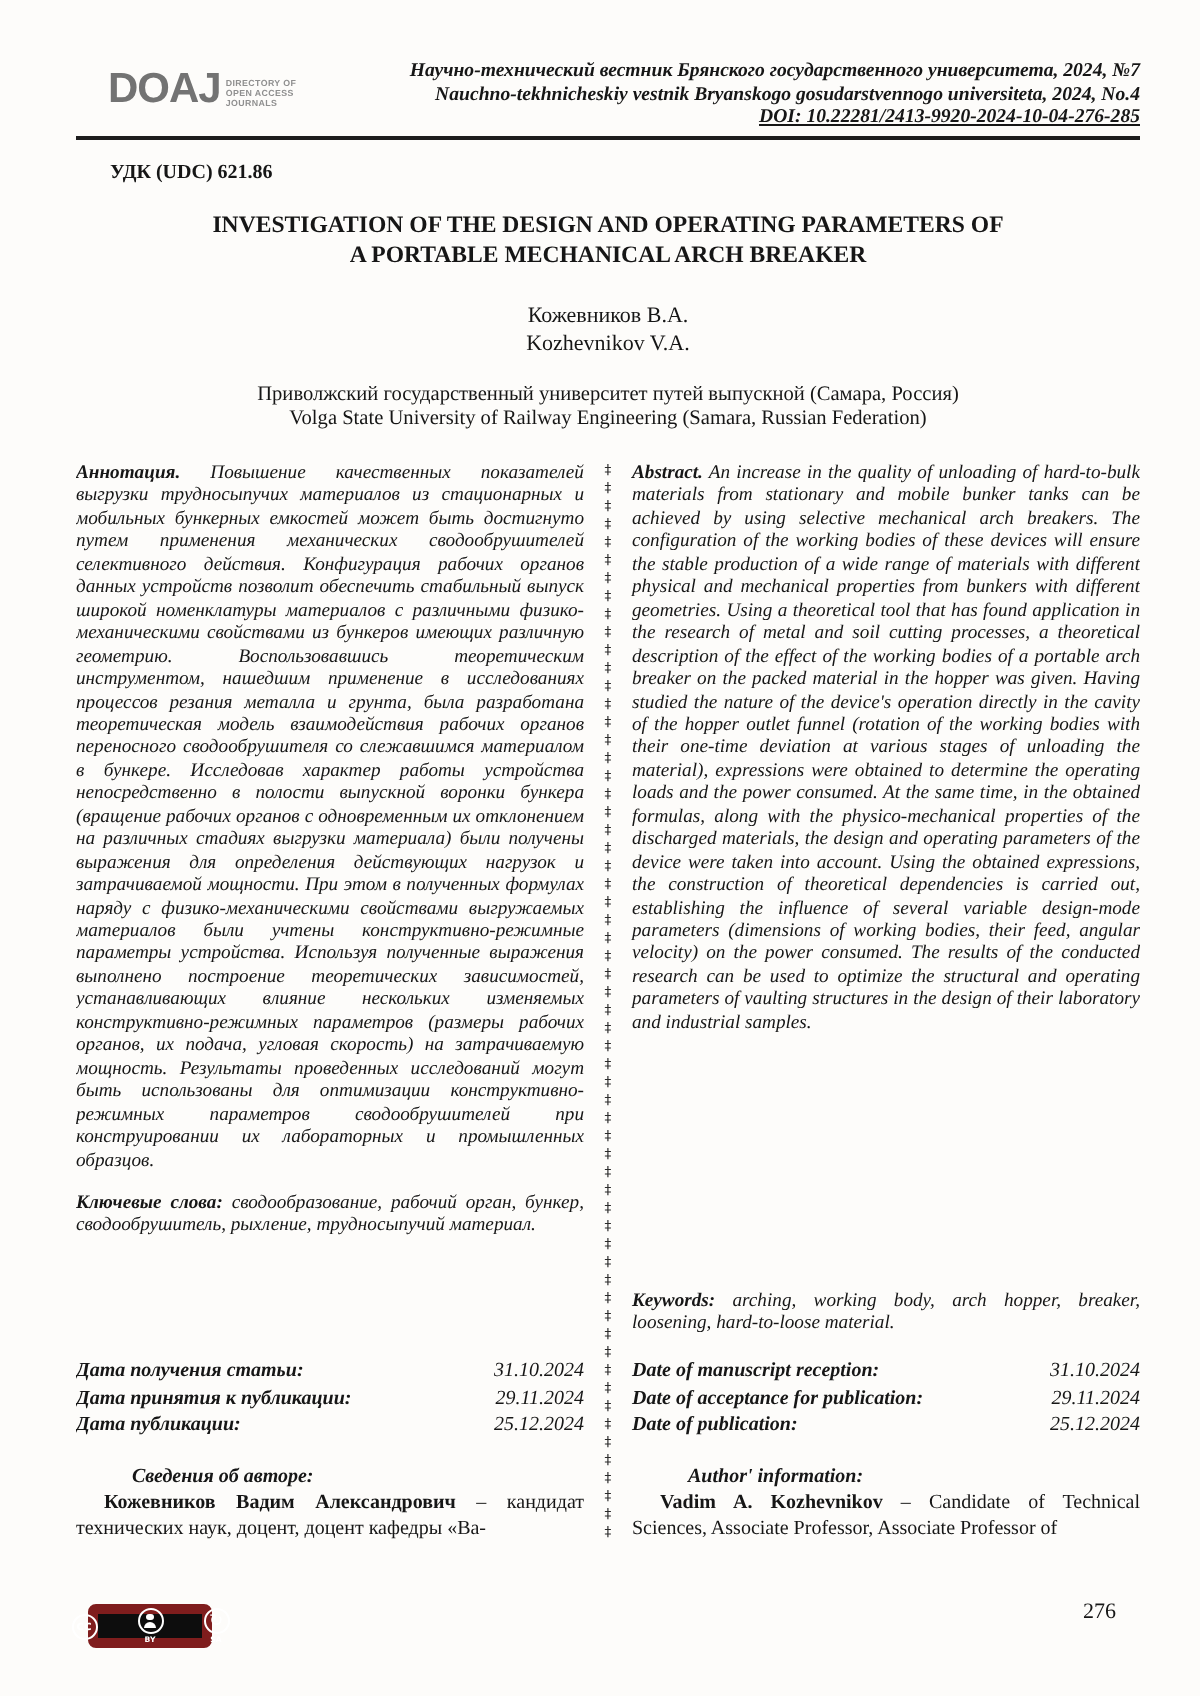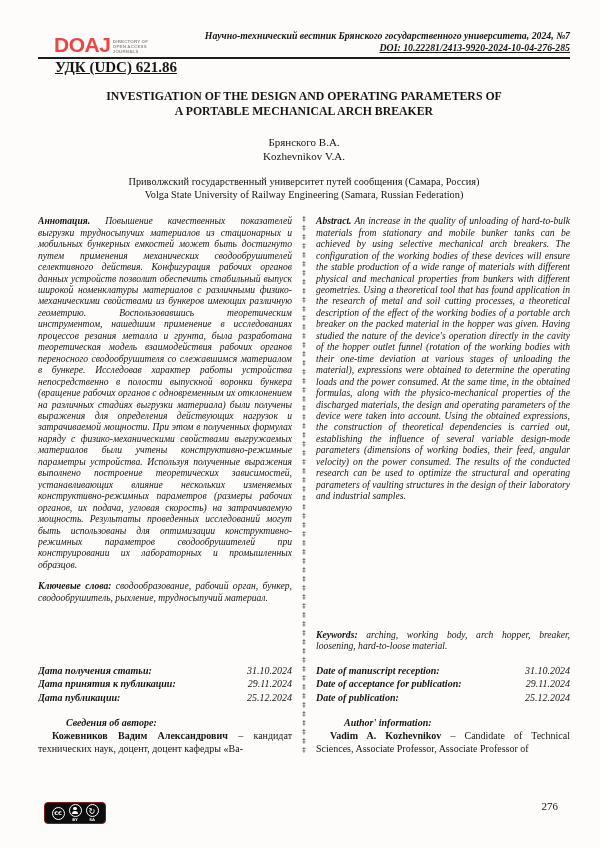--- a/index.html
+++ b/index.html
@@ -11,21 +11,21 @@
   }
   
   .header{display:flex;align-items:flex-start;}
   .logo{display:flex;align-items:flex-start;margin-left:16px;margin-top:6px;flex:0 0 auto;}
   .logo-word{font-family:"Liberation Sans","DejaVu Sans",sans-serif;font-size:21px;font-weight:bold;letter-spacing:-0.5px;line-height:17px;}
   .logo-tag{display:flex;flex-direction:column;font-family:"Liberation Sans","DejaVu Sans",sans-serif;font-size:4.4px;line-height:5.2px;font-weight:bold;color:#8f8f8f;margin-left:2.5px;margin-top:2.5px;letter-spacing:0.2px;}
   .jinfo{flex:1;text-align:right;font-weight:bold;font-style:italic;font-size:9.8px;line-height:11.6px;}
   .doi{text-decoration:underline;}
   .rule{border-bottom:2.6px solid #1d1d1d;margin-top:3px;}
   
-  .udc{padding-left:17px;font-weight:bold;font-size:15px;text-decoration:underline;}
+  .udc{margin-top:11px;padding-left:17px;font-weight:bold;font-size:10px;}
   .title{margin-top:2px;text-align:center;font-weight:bold;font-size:11.8px;line-height:15px;}
   .title.en{margin-top:13px;}
   .authors{margin-top:16px;text-align:center;font-size:11px;line-height:14px;}
   .affil{margin-top:13px;text-align:center;font-size:10.3px;line-height:12.6px;}
   
   .cols{display:flex;margin-top:14px;height:540px;overflow:hidden;}
   .col{flex:1;display:flex;flex-direction:column;min-width:0;}
   .divider{flex:0 0 24px;width:24px;text-align:center;white-space:pre-line;
     font-family:"DejaVu Sans",sans-serif;font-size:6.8px;line-height:9px;color:#2b2b2b;overflow:hidden;}
   .abs,.kw{margin:0;font-style:italic;font-size:9.6px;line-height:11.45px;text-align:justify;}
@@ -34,67 +34,68 @@
   .lbl{font-weight:bold;}
   .dates{margin-top:auto;font-style:italic;font-size:10px;line-height:13.5px;}
   .col-en .dates{margin-top:12px;}
   .drow{display:flex;justify-content:space-between;gap:20px;}
   .dlab{font-weight:bold;}
   .ainfo{margin-top:12px;font-size:10px;line-height:13px;}
   .ainfo-h{font-weight:bold;font-style:italic;padding-left:28px;}
   .ainfo-p{margin:0;text-align:justify;text-indent:14px;}
   
   .cc-badge{position:absolute;left:44px;bottom:24px;width:62px;height:22px;background:#0d0d0d;
-    border-radius:4px;display:flex;align-items:center;justify-content:center;gap:4px;border:1px solid #7f1d1d;box-sizing:border-box;}
+    border-radius:4px;display:flex;align-items:center;justify-content:center;gap:20px;border:5px solid #7f1d1d;box-sizing:border-box;}
   .bcol{display:flex;flex-direction:column;align-items:center;gap:1px;}
   .bcirc{width:13px;height:13px;border:1.3px solid #fff;border-radius:50%;box-sizing:border-box;
     display:flex;align-items:center;justify-content:center;color:#fff;
     font-family:"DejaVu Sans",sans-serif;font-size:6.5px;font-weight:bold;}
   .bcirc.sa{font-size:8.5px;font-weight:normal;}
   .blab{color:#fff;font-size:3.8px;line-height:4px;font-family:"DejaVu Sans",sans-serif;font-weight:bold;}
   .person{display:flex;flex-direction:column;align-items:center;}
   .phead{width:3.4px;height:3.4px;background:#fff;border-radius:50%;}
   .pbody{width:6.6px;height:3.4px;background:#fff;border-radius:3.4px 3.4px 0 0;margin-top:0.6px;}
   .pagenum{position:absolute;right:42px;bottom:36px;font-size:11px;}
 </style>
 </head>
 <body>
 
 <div class="page">
 
   <div class="header">
     <div class="logo">
-      <span class="logo-word" style="color: #ef4444;">DOAJ</span>
+      <span class="logo-word" style="color: #737373;">DOAJ</span>
       <span class="logo-tag">
         <span>DIRECTORY OF</span>
         <span>OPEN ACCESS</span>
         <span>JOURNALS</span>
       </span>
     </div>
     <div class="jinfo">
       <div>Научно-технический вестник Брянского государственного университета, 2024, №7</div>
+      <div>Nauchno-tekhnicheskiy vestnik Bryanskogo gosudarstvennogo universiteta, 2024, No.4</div>
       <div class="doi">DOI: 10.22281/2413-9920-2024-10-04-276-285</div>
     </div>
   </div>
   <div class="rule"></div>
 
   <div class="udc">УДК (UDC) 621.86</div>
 
   <div class="title en">
     <div>INVESTIGATION OF THE DESIGN AND OPERATING PARAMETERS OF</div>
     <div>A PORTABLE MECHANICAL ARCH BREAKER</div>
   </div>
 
   <div class="authors">
-    <div>Брянского В.А.</div>
+    <div>Кожевников В.А.</div>
     <div>Kozhevnikov V.A.</div>
   </div>
 
   <div class="affil">
-    <div>Приволжский государственный университет путей сообщения (Самара, Россия)</div>
+    <div>Приволжский государственный университет путей выпускной (Самара, Россия)</div>
     <div>Volga State University of Railway Engineering (Samara, Russian Federation)</div>
   </div>
 
   <div class="cols">
 
     <div class="col col-ru">
       <p class="abs"><span class="lbl">Аннотация.</span> <span>Повышение качественных показателей выгрузки трудносыпучих материалов из стационарных и мобильных бункерных емкостей может быть достигнуто путем применения механических сводообрушителей селективного действия. Конфигурация рабочих органов данных устройств позволит обеспечить стабильный выпуск широкой номенклатуры материалов с различными физико-механическими свойствами из бункеров имеющих различную геометрию. Воспользовавшись теоретическим инструментом, нашедшим применение в исследованиях процессов резания металла и грунта, была разработана теоретическая модель взаимодействия рабочих органов переносного сводообрушителя со слежавшимся материалом в бункере. Исследовав характер работы устройства непосредственно в полости выпускной воронки бункера (вращение рабочих органов с одновременным их отклонением на различных стадиях выгрузки материала) были получены выражения для определения действующих нагрузок и затрачиваемой мощности. При этом в полученных формулах наряду с физико-механическими свойствами выгружаемых материалов были учтены конструктивно-режимные параметры устройства. Используя полученные выражения выполнено построение теоретических зависимостей, устанавливающих влияние нескольких изменяемых конструктивно-режимных параметров (размеры рабочих органов, их подача, угловая скорость) на затрачиваемую мощность. Результаты проведенных исследований могут быть использованы для оптимизации конструктивно-режимных параметров сводообрушителей при конструировании их лабораторных и промышленных образцов.</span></p>
       <p class="kw"><span class="lbl">Ключевые слова:</span> <span>сводообразование, рабочий орган, бункер, сводообрушитель, рыхление, трудносыпучий материал.</span></p>
       <div class="dates">
         <div class="drow">

